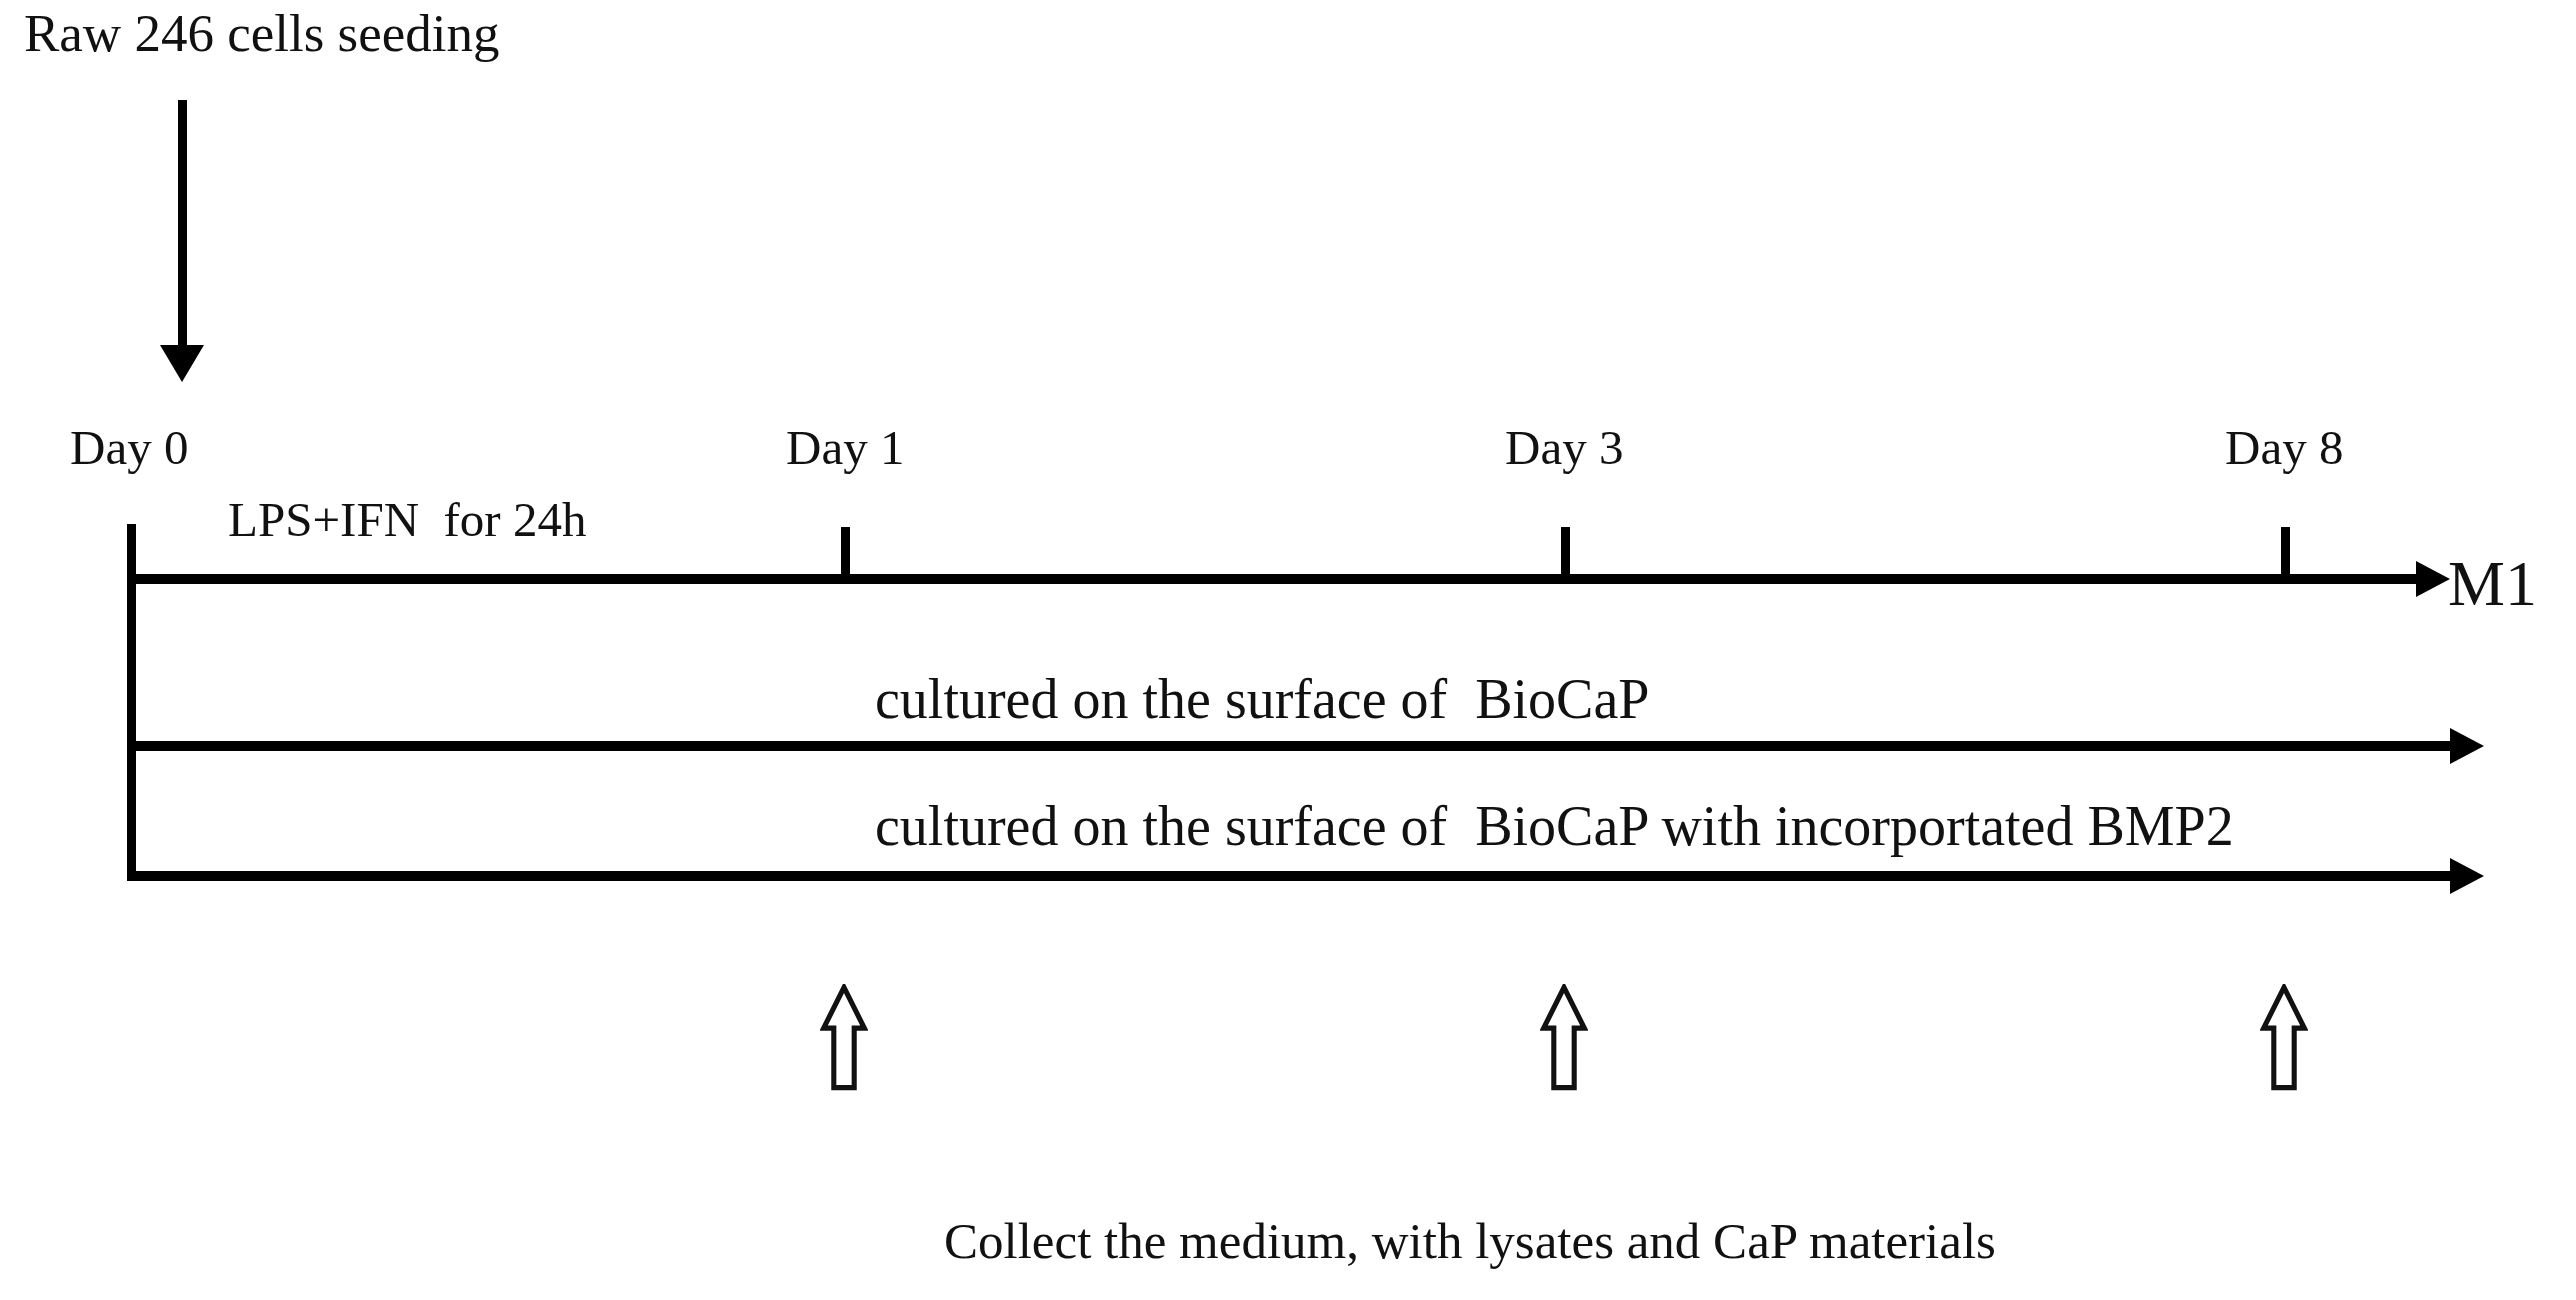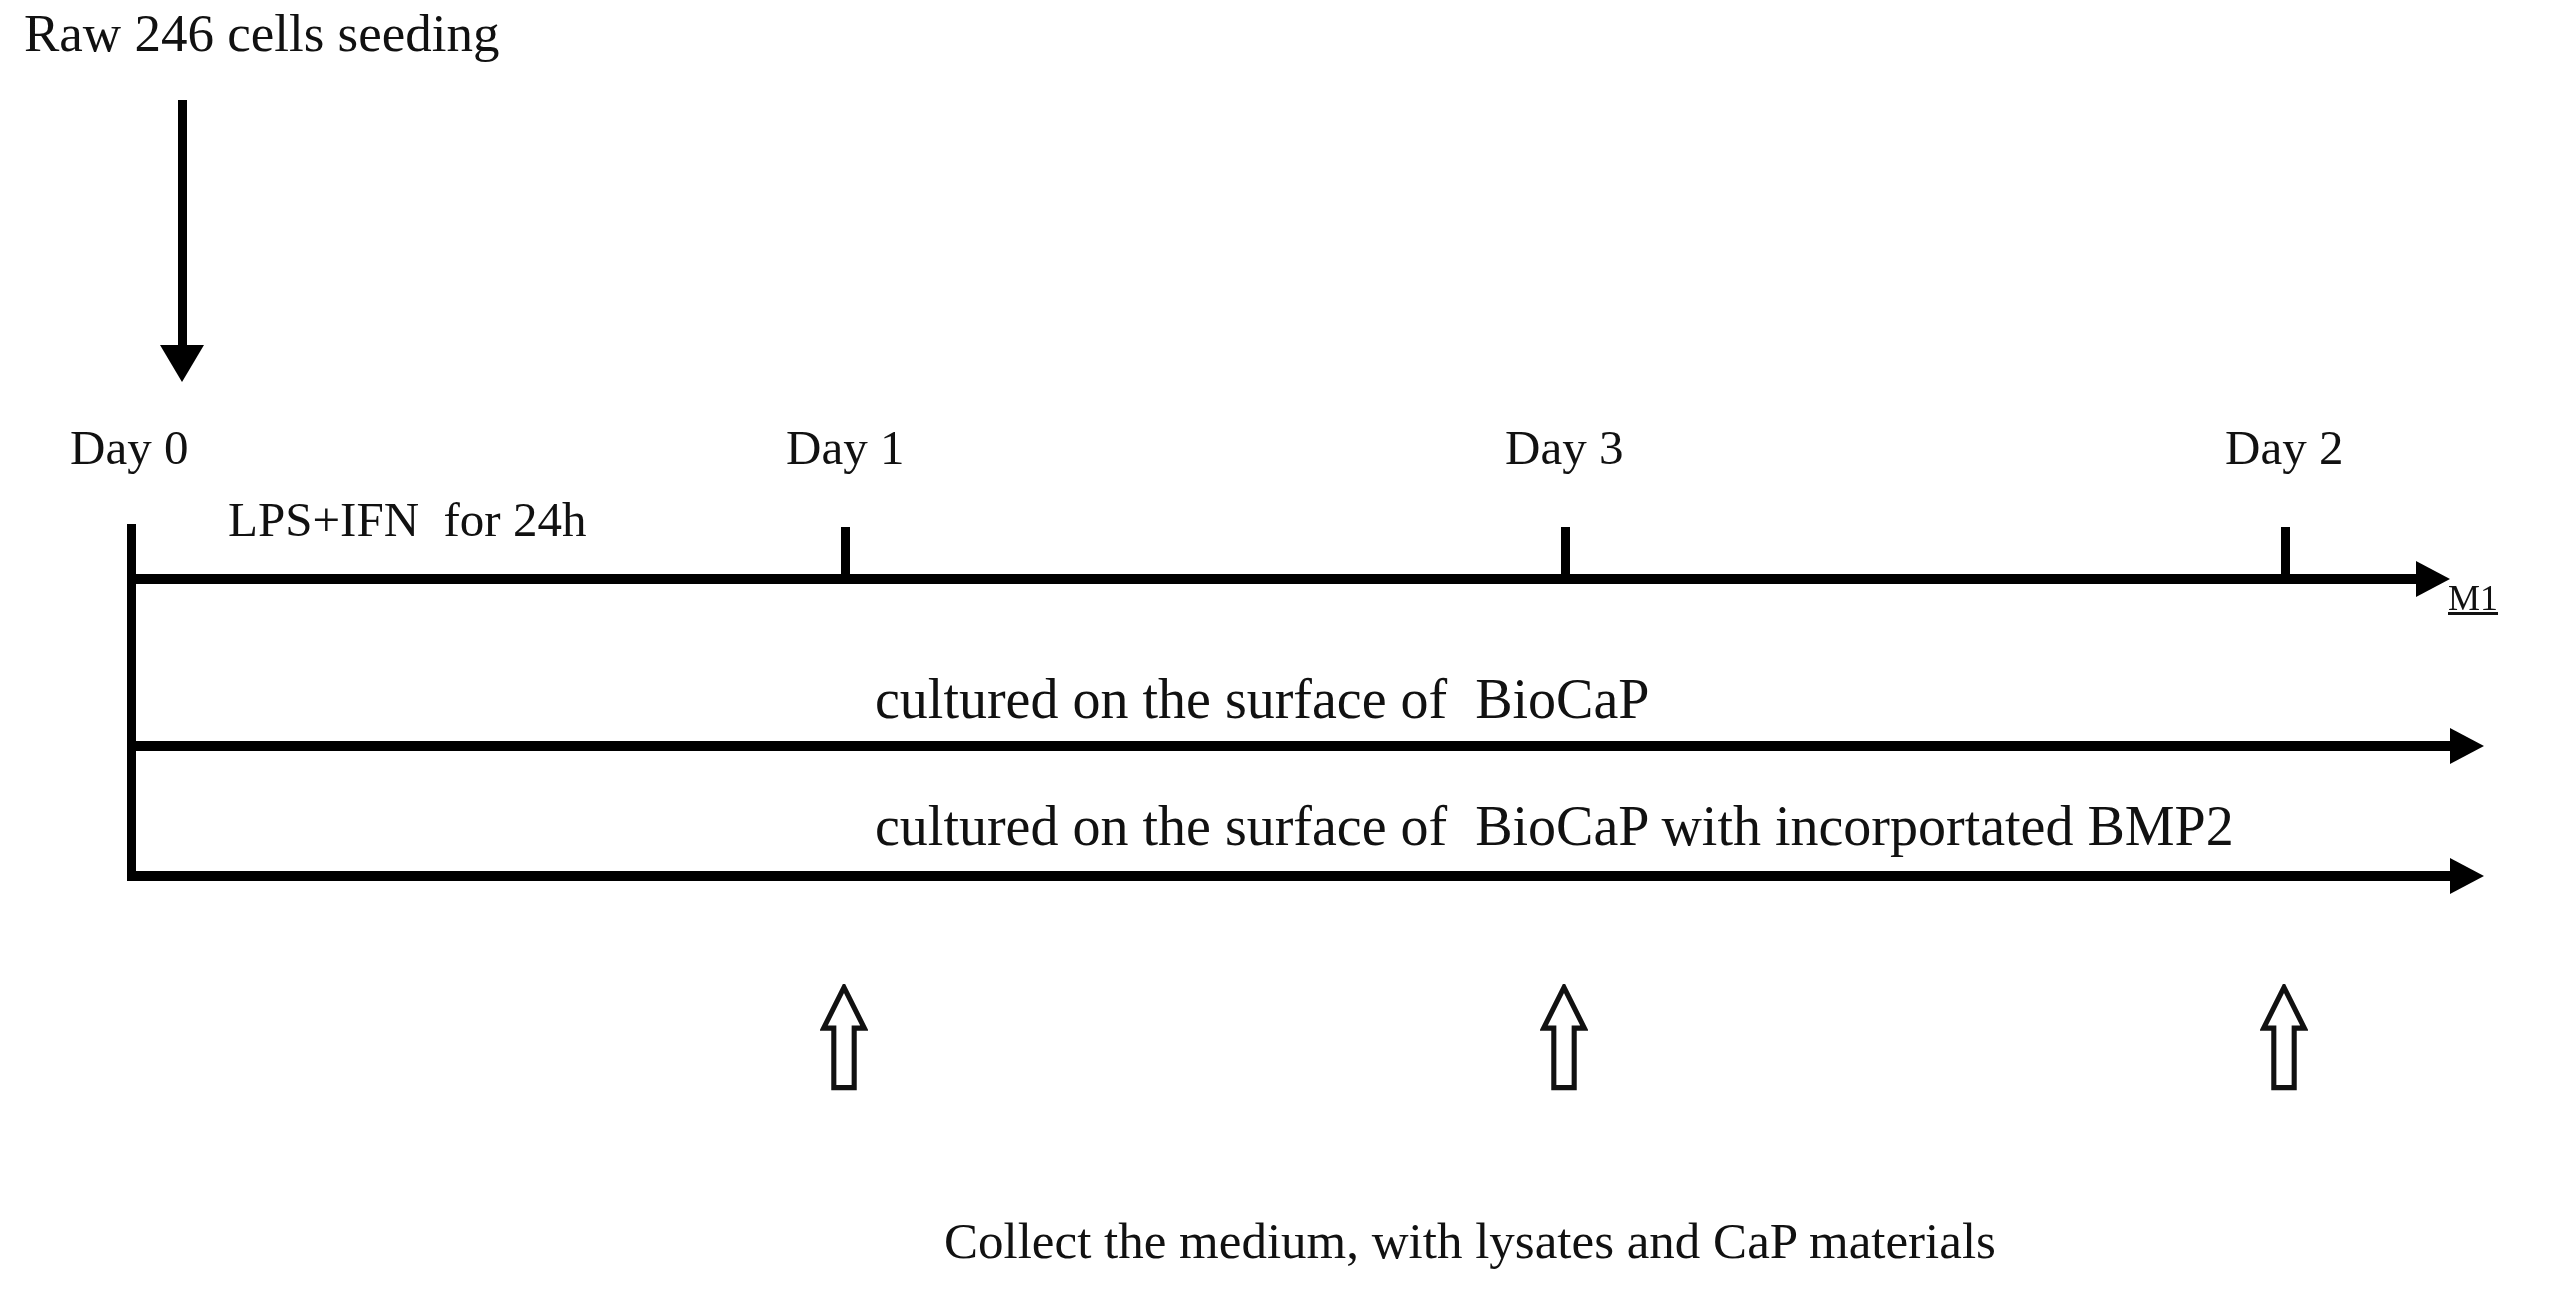--- a/index.html
+++ b/index.html
@@ -22,21 +22,21 @@
   .lbl {
     position: absolute;
     white-space: pre;
     color: #111111;
     line-height: 1;
   }
   
   .t-title     { font-size: 53px; left: 24px;  top: 6.8px;  }
   .t-day       { font-size: 49px; }
   .t-treat     { font-size: 49px; left: 228px; top: 495px; }
-  .t-endlabel  { font-size: 36px; left: 2448px; top: 580px; text-decoration: underline; }
+  .t-endlabel  { font-size: 64px; left: 2448px; top: 552px; }
   .t-line      { font-size: 56px; }
   .t-caption   { font-size: 51px; left: 944px; top: 1216px; }
 
   .day0 { left: 70px;   top: 423px; }
   .day1 { left: 786px;  top: 423px; }
   .day3 { left: 1505px; top: 423px; }
   .day5 { left: 2225px; top: 423px; }
 
   .cap-biocap { left: 875px; top: 671px; }
   .cap-bmp2   { left: 875px; top: 798px; }
@@ -80,21 +80,21 @@
 <div id="stage">
 
   <div class="lbl t-title">Raw 246 cells seeding</div>
 
   <div class="vbar" style="left:178px; top:100px; width:8.5px; height:248px;"></div>
   <div class="arrowhead-down" style="left:160px; top:345px;"></div>
 
   <div class="lbl t-day day0">Day 0</div>
   <div class="lbl t-day day1">Day 1</div>
   <div class="lbl t-day day3">Day 3</div>
-  <div class="lbl t-day day5">Day 2</div>
+  <div class="lbl t-day day5">Day 8</div>
 
   <div class="vbar" style="left:127px; top:524px; width:9.3px; height:357px;"></div>
 
   <div class="lbl t-treat">LPS+IFN  for 24h</div>
 
   <div class="hline" style="left:127px; top:574px; width:2295px; height:10.2px;"></div>
   <div class="arrowhead-right" style="left:2416px; top:561px;"></div>
   <div class="lbl t-endlabel">M1</div>
 
   <div class="tick" style="left:841px; top:527px; height:51px;"></div>

